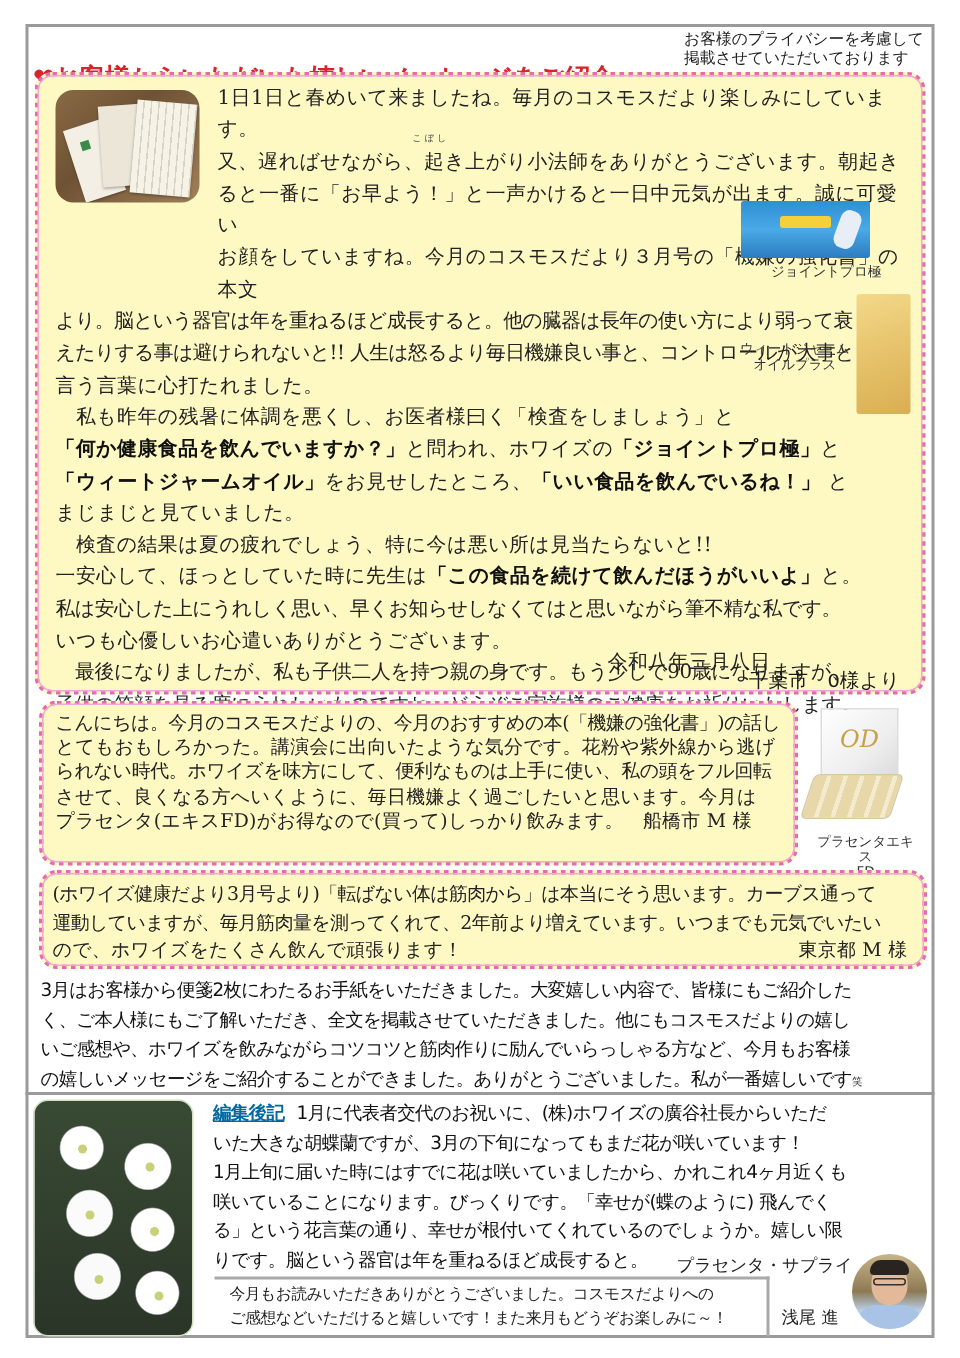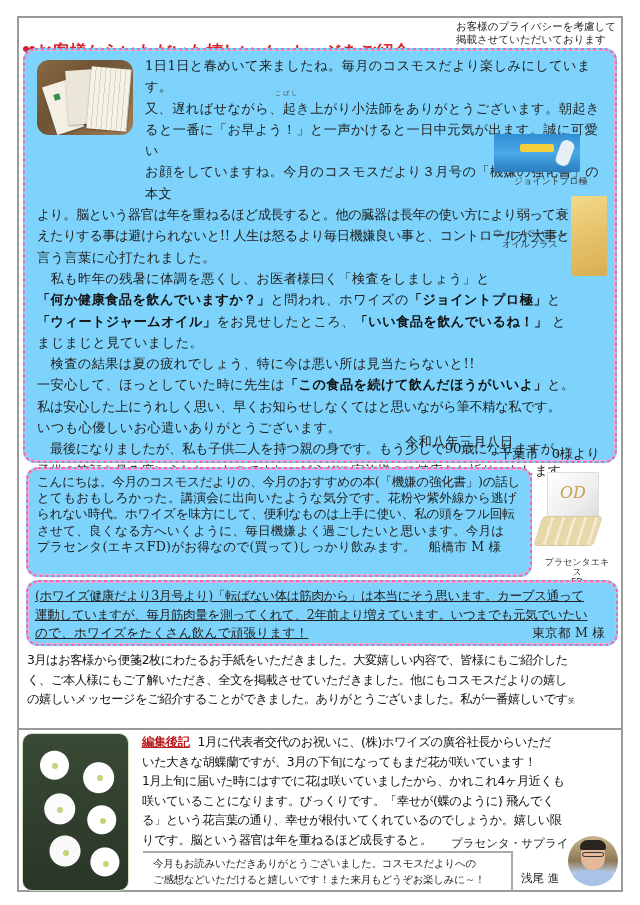--- a/index.html
+++ b/index.html
@@ -18,21 +18,21 @@
     color: #d8242b; letter-spacing: -0.3px; white-space: nowrap;
   }
   .privacy-note {
     position: absolute; right: 2px; top: 0px; font-size: 10.5px; line-height: 13px;
     color: #222; text-align: left; white-space: nowrap;
   }
 
   .pink-box {
     position: absolute; border: 3px dotted #e36bb0; border-radius: 12px;
     outline: 1px solid #f2a8d2; outline-offset: -3px;
-    background: #7dd3fc;
+    background: #fef9c3;
   }
   .letter-1 { left: 23px; top: 48px; width: 594px; height: 415px; }
   .letter-2 { left: 26px; top: 467px; width: 506px; height: 110px; }
   .letter-3 { left: 26px; top: 580px; width: 592px; height: 66px; }
 
   .hand {
     font-family: "DejaVu Serif", serif; font-size: 13.2px; line-height: 21.3px;
     color: #222; letter-spacing: 0.4px;
   }
   .hand b { font-family: "DejaVu Sans", sans-serif; font-weight: bold; color: #111; }
@@ -79,21 +79,21 @@
     border: 1px solid #ddd;
   }
   .placenta-box .logo { position:absolute; left: 12px; top: 10px; font-size: 16px; color: #c9a14b; font-style: italic; font-family: "DejaVu Serif", serif; }
   .placenta-blister {
     position: absolute; left: 538px; top: 516px; width: 60px; height: 30px;
     background: repeating-linear-gradient(90deg, #e8d7a8 0 8px, #f3ead0 8px 11px);
     border-radius: 4px; transform: skewX(-18deg); border: 1px solid #d8c9a0;
   }
   .cap-placenta { position: absolute; left: 541px; top: 557px; font-size: 9px; line-height: 10px; color: #333; text-align: center; width: 72px; }
 
-  .l3-text { position: absolute; left: 6px; top: 4px; width: 578px; font-size: 12.6px; line-height: 18.5px; letter-spacing: 0.2px; text-decoration: underline; }
+  .l3-text { position: absolute; left: 6px; top: 4px; width: 578px; font-size: 12.6px; line-height: 18.5px; letter-spacing: 0.2px; }
 
   .intro {
     position: absolute; left: 27px; top: 651px; width: 594px;
     font-family: "DejaVu Sans", sans-serif; font-size: 12.3px; line-height: 19.6px; color: #111;
   }
   .intro .tiny { font-size: 7px; color:#333; }
 
   .divider { position: absolute; left: 17px; top: 728px; width: 606px; height: 2px; background: #9a9a9a; }
 
   .orchid-photo {
@@ -106,21 +106,21 @@
                 radial-gradient(circle at 40% 75%, #fafafa 0 15px, transparent 16px),
                 radial-gradient(circle at 78% 82%, #ffffff 0 14px, transparent 15px),
                 linear-gradient(180deg, #394a34 0%, #2a3528 100%);
   }
   .orchid-photo .c { position:absolute; width:6px; height:6px; background:#c9d07a; border-radius:50%; }
 
   .editor {
     position: absolute; left: 142px; top: 733px; width: 480px;
     font-family: "DejaVu Sans", sans-serif; font-size: 12.3px; line-height: 19.6px; color: #111;
   }
-  .editor-heading { color: #b91c1c; font-weight: bold; text-decoration: underline; margin-right: 8px; }
+  .editor-heading { color: #0369a1; font-weight: bold; text-decoration: underline; margin-right: 8px; }
 
   .editor-sign1 { position: absolute; left: 451px; top: 836px; font-size: 11.5px; color: #222; white-space: nowrap; }
   .editor-sign2 { position: absolute; left: 521px; top: 852px; font-size: 11.5px; color: #222; white-space: nowrap; margin-top: 19px; }
 
   .thanks-box {
     position: absolute; left: 143px; top: 851px; width: 370px; height: 40px;
     border-top: 2px solid #aaa; border-right: 2px solid #aaa;
     font-size: 10.5px; line-height: 16px; color: #222; padding: 2px 0 0 10px;
   }
   .avatar {
@@ -221,20 +221,21 @@
     <div style="position:relative">
       <span>ので、ホワイズをたくさん飲んで頑張ります！</span>
       <span style="position:absolute; right:8px;">東京都 M 様</span>
     </div>
   </div>
 </div>
 
 <div class="intro">
   <div style="letter-spacing:-0.5px">3月はお客様から便箋2枚にわたるお手紙をいただきました。大変嬉しい内容で、皆様にもご紹介した</div>
   <div style="letter-spacing:-0.5px">く、ご本人様にもご了解いただき、全文を掲載させていただきました。他にもコスモスだよりの嬉し</div>
+  <div style="letter-spacing:-0.5px">いご感想や、ホワイズを飲みながらコツコツと筋肉作りに励んでいらっしゃる方など、今月もお客様</div>
   <div style="letter-spacing:-0.5px">
     <span>の嬉しいメッセージをご紹介することができました。ありがとうございました。私が一番嬉しいです</span><span class="tiny">笑</span>
   </div>
 </div>
 
 <div class="divider"></div>
 
 <div class="orchid-photo">
   <div class="c" style="left:29px;top:29px"></div>
   <div class="c" style="left:74px;top:41px"></div>

